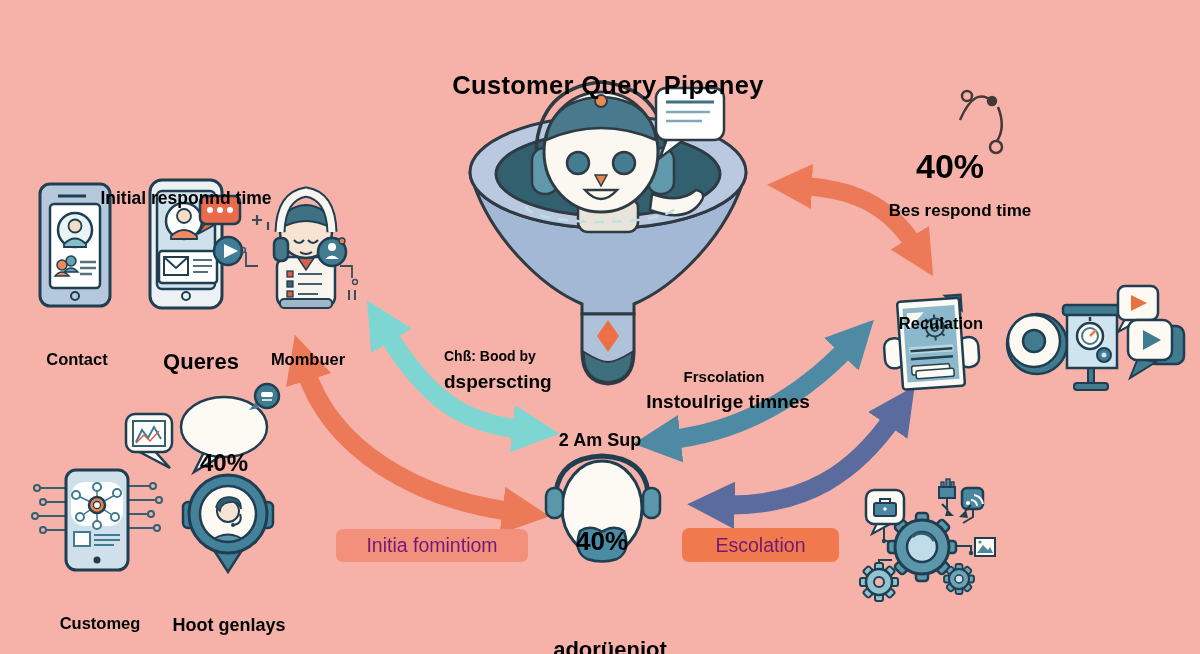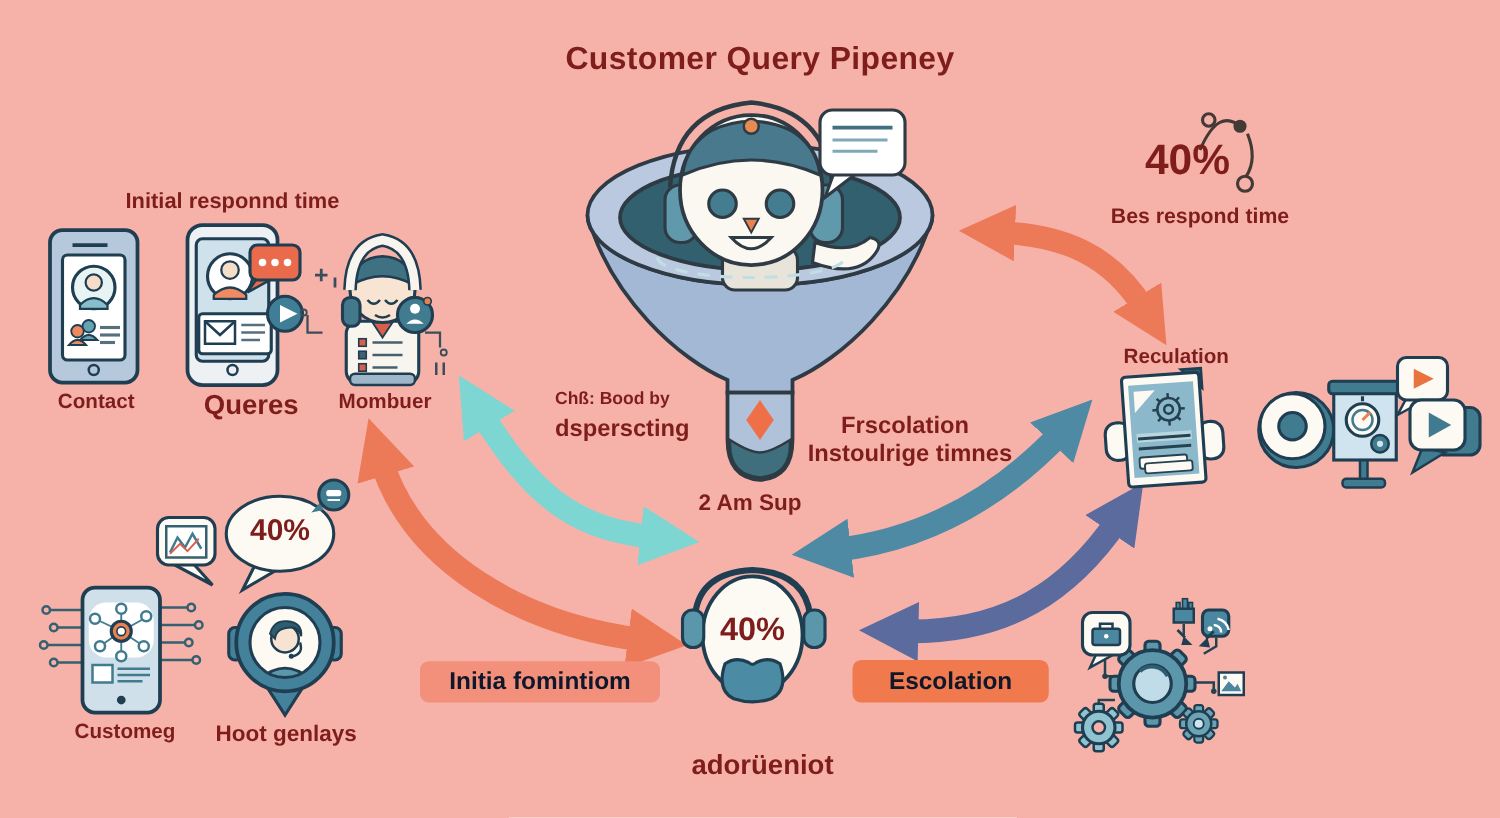--- a/index.html
+++ b/index.html
@@ -3,27 +3,27 @@
 <meta charset="utf-8">
 <style>
   html,body{margin:0;padding:0;}
   #canvas{
     position:relative;width:1200px;height:654px;overflow:hidden;
     background:#f6b2a9;
     font-family:"Liberation Sans","DejaVu Sans",sans-serif;
   }
   #scene{position:absolute;left:0;top:0;}
   .lbl{
-    position:absolute;font-weight:700;color:#7f1d1d;
-    transform:translateX(-50%);white-space:nowrap;line-height:1.1;
+    position:absolute;font-weight:700;color:#000000;
+    transform:translateX(-50%);white-space:nowrap;line-height:1.1;margin-top:38px;
   }
   .lbl.la{transform:none;}
   .btn{
     position:absolute;display:flex;align-items:center;justify-content:center;
-    font-weight:700;color:#0f172a;border-radius:7px;white-space:nowrap;
+    font-weight:400;color:#701a75;border-radius:7px;white-space:nowrap;
   }
 </style>
 </head>
 <body>
 
 <div id="canvas">
 
 <svg id="scene" width="1200" height="654" viewBox="0 0 1200 654">
   <defs>
     <marker id="ahO" viewBox="0 0 6 6" refX="1.6" refY="3" markerWidth="2.5" markerHeight="2.5" orient="auto-start-reverse" markerUnits="strokeWidth">
@@ -381,21 +381,21 @@
 <div class="lbl" style="left:608px;top:33px;font-size:25.5px;font-weight:800;letter-spacing:.3px">Customer Query Pipeney</div>
 
 <div class="lbl" style="left:186px;top:151px;font-size:17.5px">Initial responnd time</div>
 <div class="lbl" style="left:77px;top:312px;font-size:16.5px">Contact</div>
 <div class="lbl" style="left:201px;top:312px;font-size:22px">Queres</div>
 <div class="lbl" style="left:308px;top:312px;font-size:16.5px">Mombuer</div>
 
 <div class="lbl la" style="left:444px;top:311px;font-size:14px">Chß: Bood by</div>
 <div class="lbl la" style="left:444px;top:334px;font-size:19px">dsperscting</div>
 <div class="lbl" style="left:600px;top:393px;font-size:18px">2 Am Sup</div>
-<div class="lbl" style="left:724px;top:331px;font-size:19px">Frscolation</div>
+<div class="lbl" style="left:724px;top:331px;font-size:15px">Frscolation</div>
 <div class="lbl" style="left:728px;top:354px;font-size:19px">Instoulrige timnes</div>
 
 <div class="lbl" style="left:950px;top:110px;font-size:34px;font-weight:800">40%</div>
 <div class="lbl" style="left:960px;top:164px;font-size:17px">Bes respond time</div>
 <div class="lbl" style="left:941px;top:276px;font-size:16.5px">Reculation</div>
 
 <div class="lbl" style="left:224px;top:412px;font-size:24px;font-weight:800">40%</div>
 <div class="lbl" style="left:100px;top:576px;font-size:16.5px">Customeg</div>
 <div class="lbl" style="left:229px;top:578px;font-size:18px">Hoot genlays</div>
 

